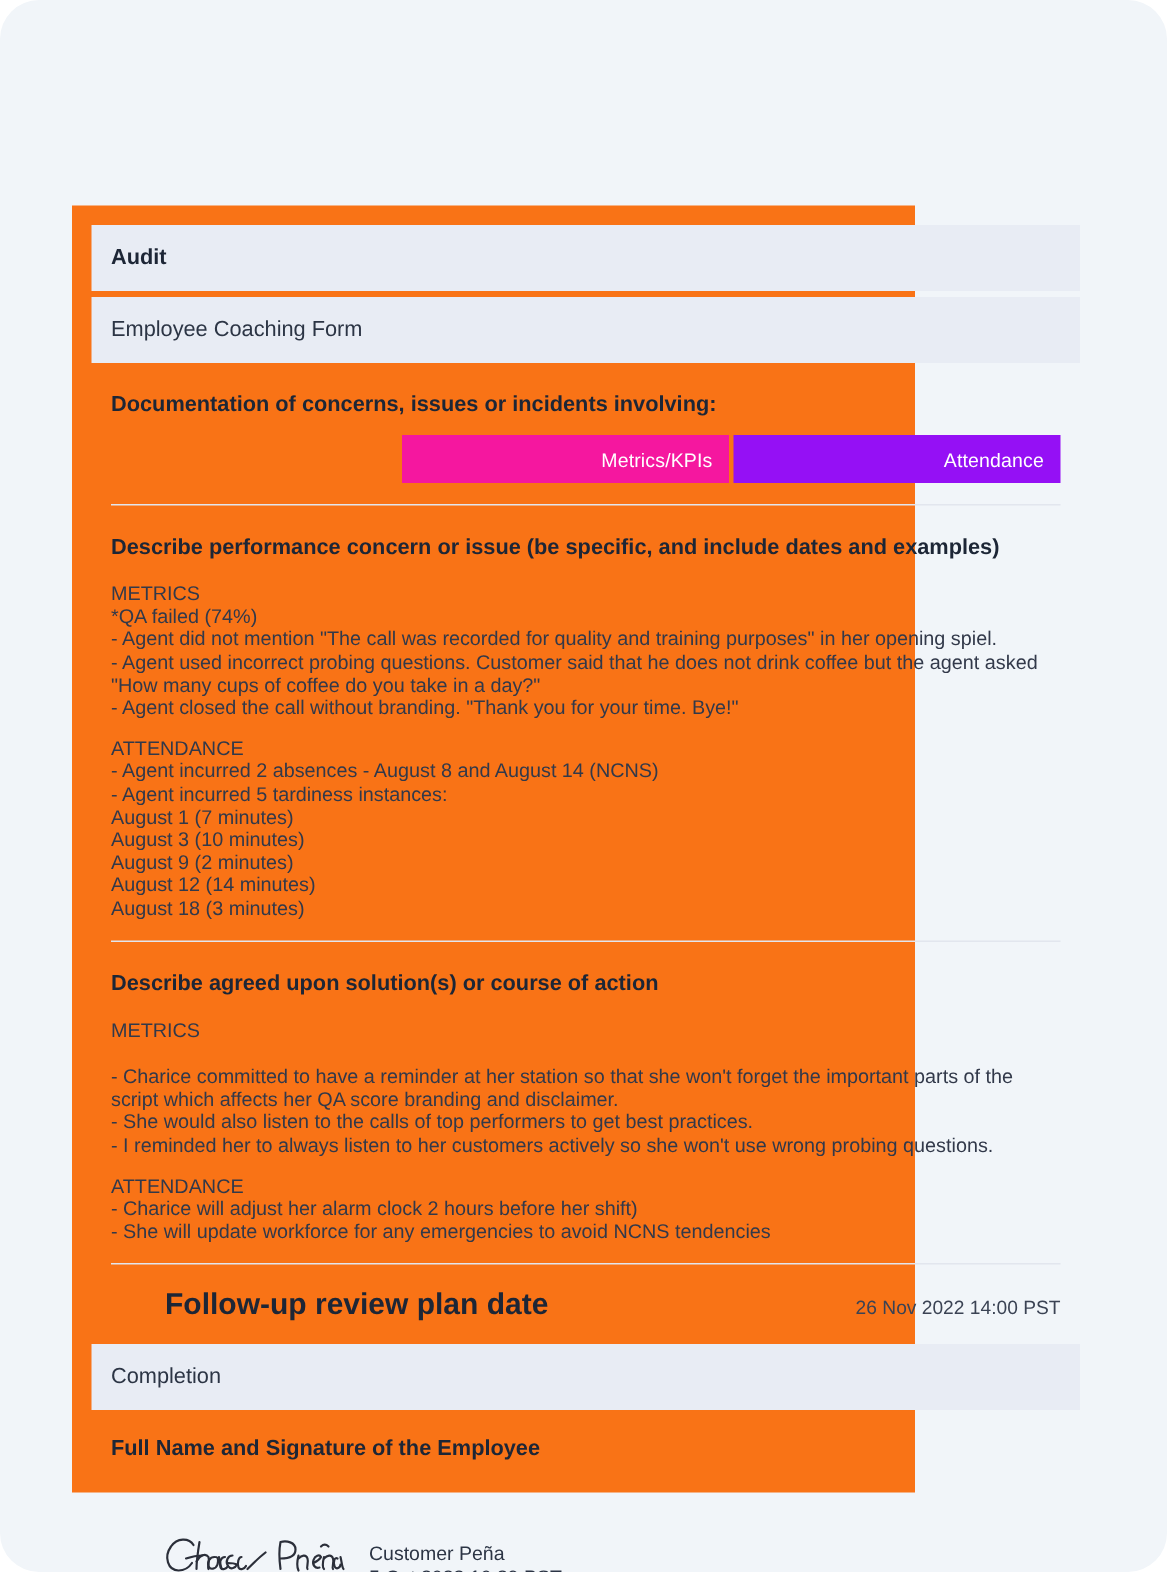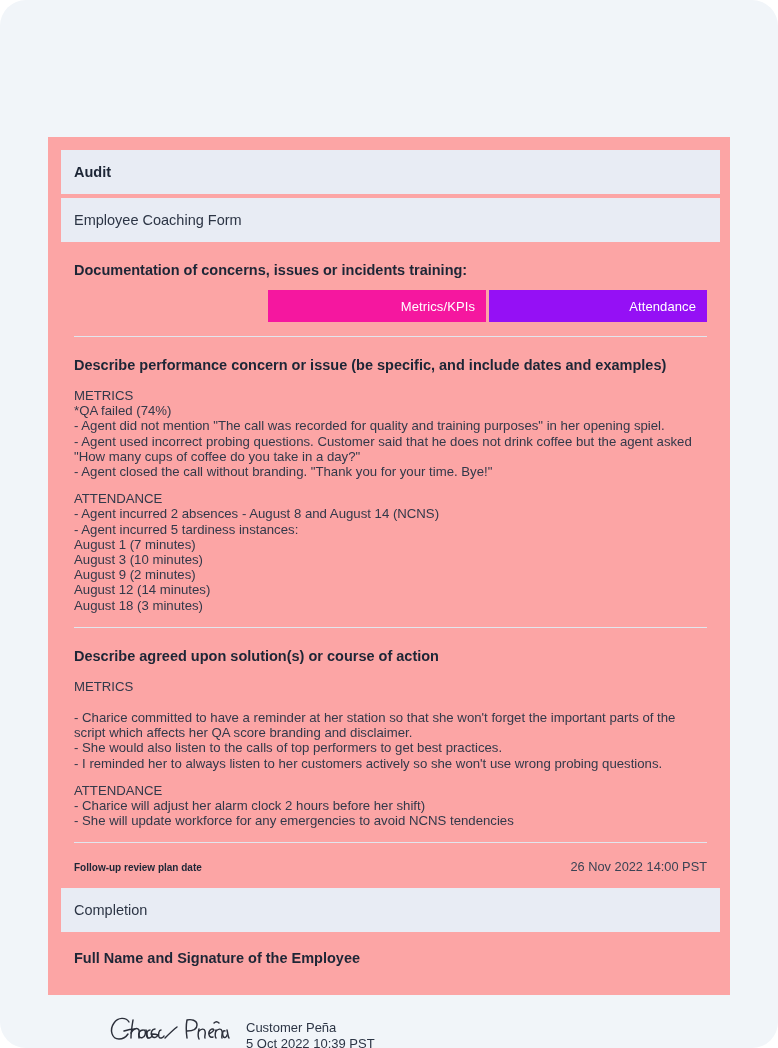--- a/index.html
+++ b/index.html
@@ -31,23 +31,23 @@
     font-size: 33px;
     line-height: 42px;
     font-weight: 700;
     color: #2b3649;
     letter-spacing: -0.3px;
   }
   .doc-card {
     position: absolute;
     left: 48px;
     top: 137px;
-    width: 682px;
+    width: 562px;
     height: 858px;
-    background: #fca5a5;
+    background: #f97316;
     box-sizing: border-box;
   }
   .inner {
     position: absolute;
     left: 13px;
     top: 13px;
     width: 659px;
   }
   
   .band {
@@ -109,23 +109,24 @@
   .body-text.first { margin-top: 13px; }
   
   .kv-row {
     display: flex;
     align-items: baseline;
     justify-content: space-between;
     padding: 16px 13px 14px 13px;
     box-sizing: border-box;
   }
   .kv-key {
-    font-size: 10px;
+    font-size: 20px;
     font-weight: 700;
     color: #1d2636;
+    margin-left: 36px;
   }
   .kv-val {
     font-size: 12.8px;
     color: #3b4354;
   }
   
   .sig-block {
     display: flex;
     align-items: flex-start;
     padding: 30px 13px 0 13px;
@@ -153,21 +154,21 @@
 
 
   <div class="doc-card">
     <div class="inner">
 
       <div class="band strong">Audit</div>
       <div class="band-gap"></div>
       <div class="band">Employee Coaching Form</div>
 
       <div class="section">
-        <div class="q-label">Documentation of concerns, issues or incidents training:</div>
+        <div class="q-label">Documentation of concerns, issues or incidents involving:</div>
         <div class="badge-row">
           <div class="badge" style="background: rgb(245, 23, 159); text-align: center;">
             <span>Metrics/KPIs</span>
           </div>
           <div class="badge" style="background: rgb(149, 16, 245);">
             <span>Attendance</span>
           </div>
         </div>
       </div>
 

